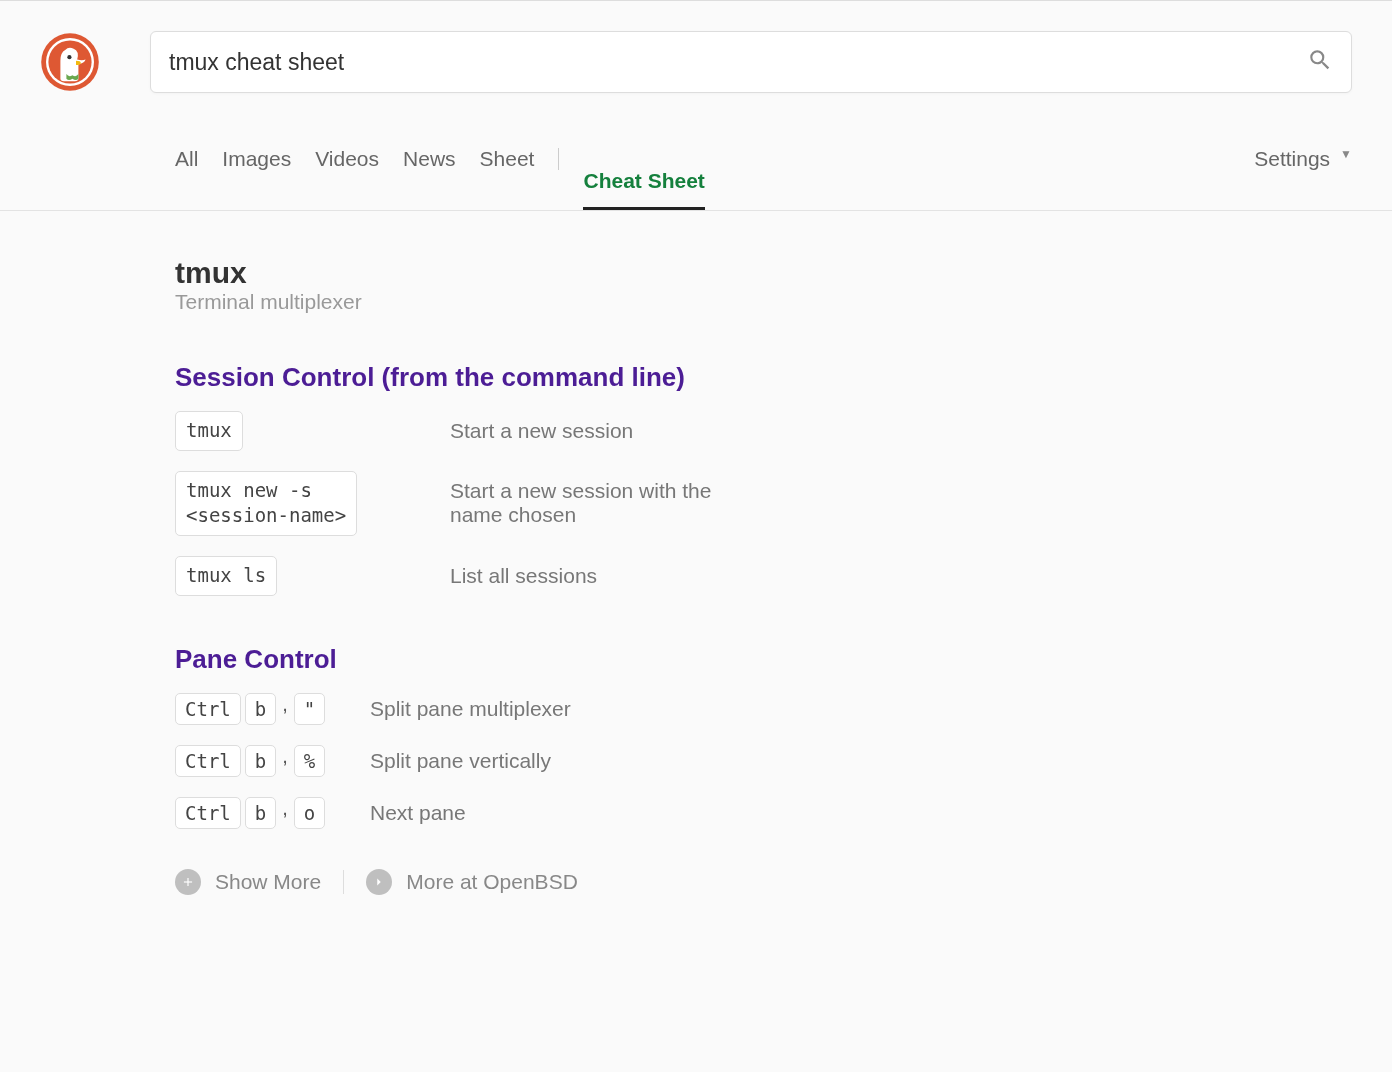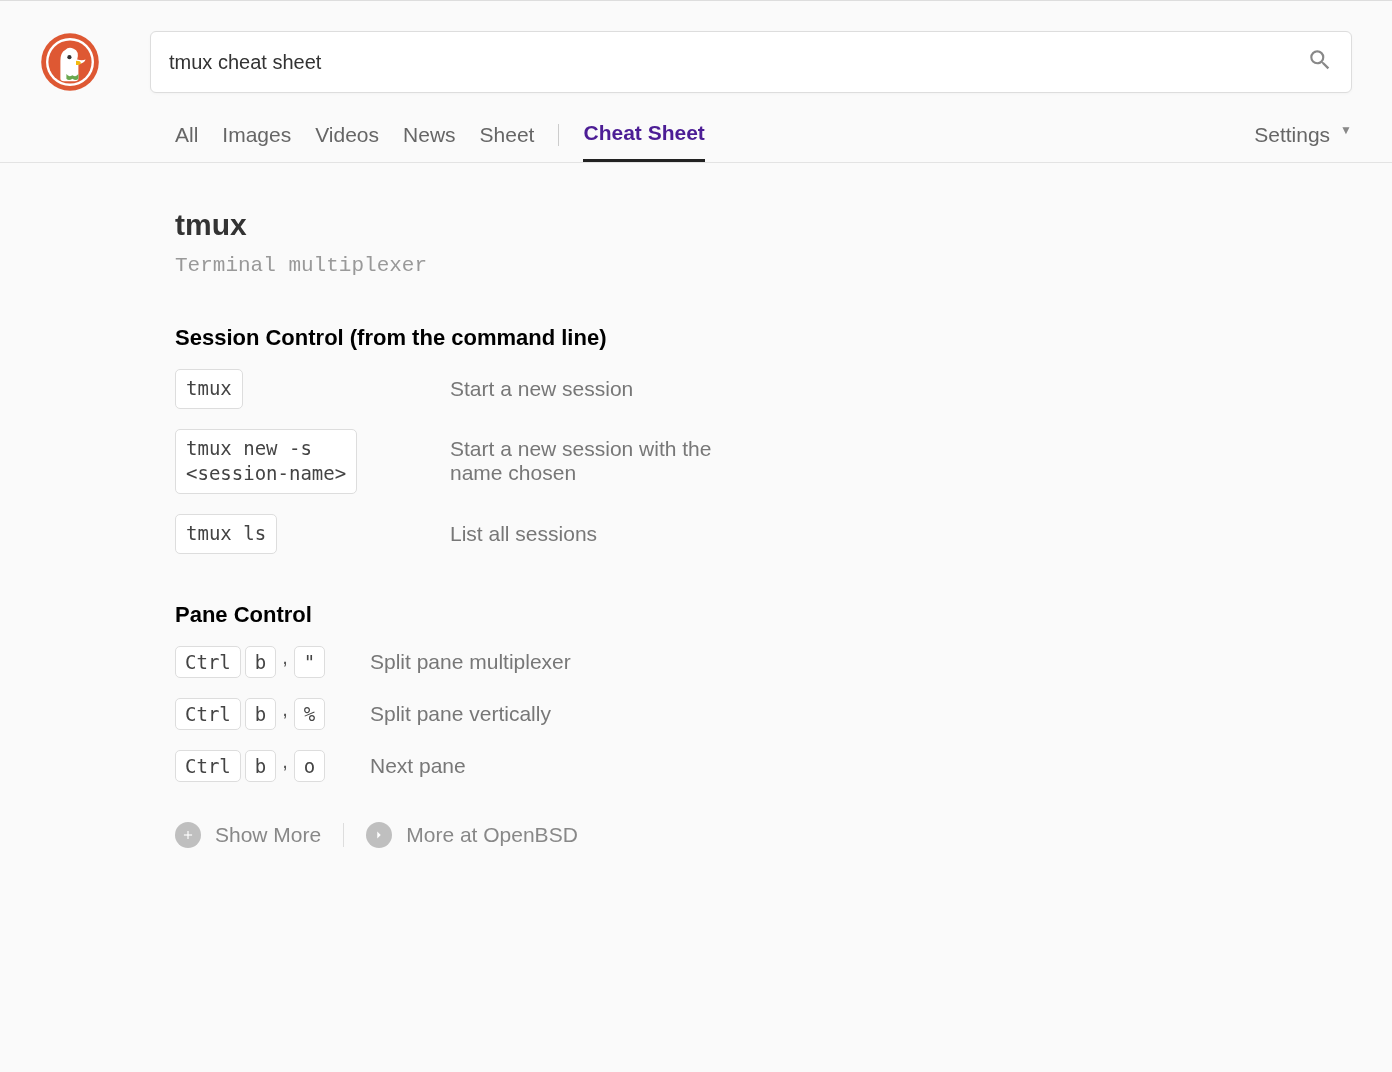--- a/index.html
+++ b/index.html
@@ -27,21 +27,21 @@
     border: 1px solid #ddd;
     border-radius: 6px;
     height: 62px;
     padding: 0 18px;
     box-shadow: 0 1px 3px rgba(0,0,0,0.03);
   }
   .searchbar input {
     flex: 1;
     border: none;
     outline: none;
-    font-size: 20px;
+    font-size: 23px;
     color: #333;
     background: transparent;
   }
   .search-icon svg { width: 26px; height: 26px; fill: #888; }
   .tabs-row {
     display: flex;
     align-items: center;
     padding: 0 40px 0 175px;
     margin-top: 28px;
     border-bottom: 1px solid #e3e3e3;
@@ -53,23 +53,24 @@
     gap: 24px;
     align-items: center;
   }
   .tab {
     padding-bottom: 14px;
     cursor: pointer;
     color: #666;
     font-weight: 500;
   }
   .tab.active {
-    color: #4c1d95;
+    color: #15803d;
     font-weight: 700;
     border-bottom: 3px solid #222;
+    margin-top: 48px;
   }
   .tab-sep {
     width: 1px; height: 22px; background: #ccc; margin-bottom: 14px;
   }
   .spacer { flex: 1; }
   .settings {
     display: flex;
     align-items: flex-start;
     gap: 10px;
     color: #666;
@@ -82,26 +83,26 @@
   .content {
     padding: 45px 40px 40px 175px;
     max-width: 900px;
   }
   .title {
     font-size: 30px;
     font-weight: 700;
     color: #333;
   }
   .subtitle {
-    font-size: 21px; color: #999; margin-top: 12px; font-family: Liberation Mono, monospace;
+    font-size: 21px; color: #999; margin-top: 0;
   }
   .section-h {
-    font-size: 22px;
+    font-size: 26px;
     font-weight: 700;
-    color: #000000;
+    color: #4c1d95;
     margin-top: 48px;
     margin-bottom: 18px;
   }
   .row {
     display: flex;
     align-items: center;
     margin-bottom: 20px;
   }
   .cmd-col {
     width: 275px; flex: 0 0 275px;

